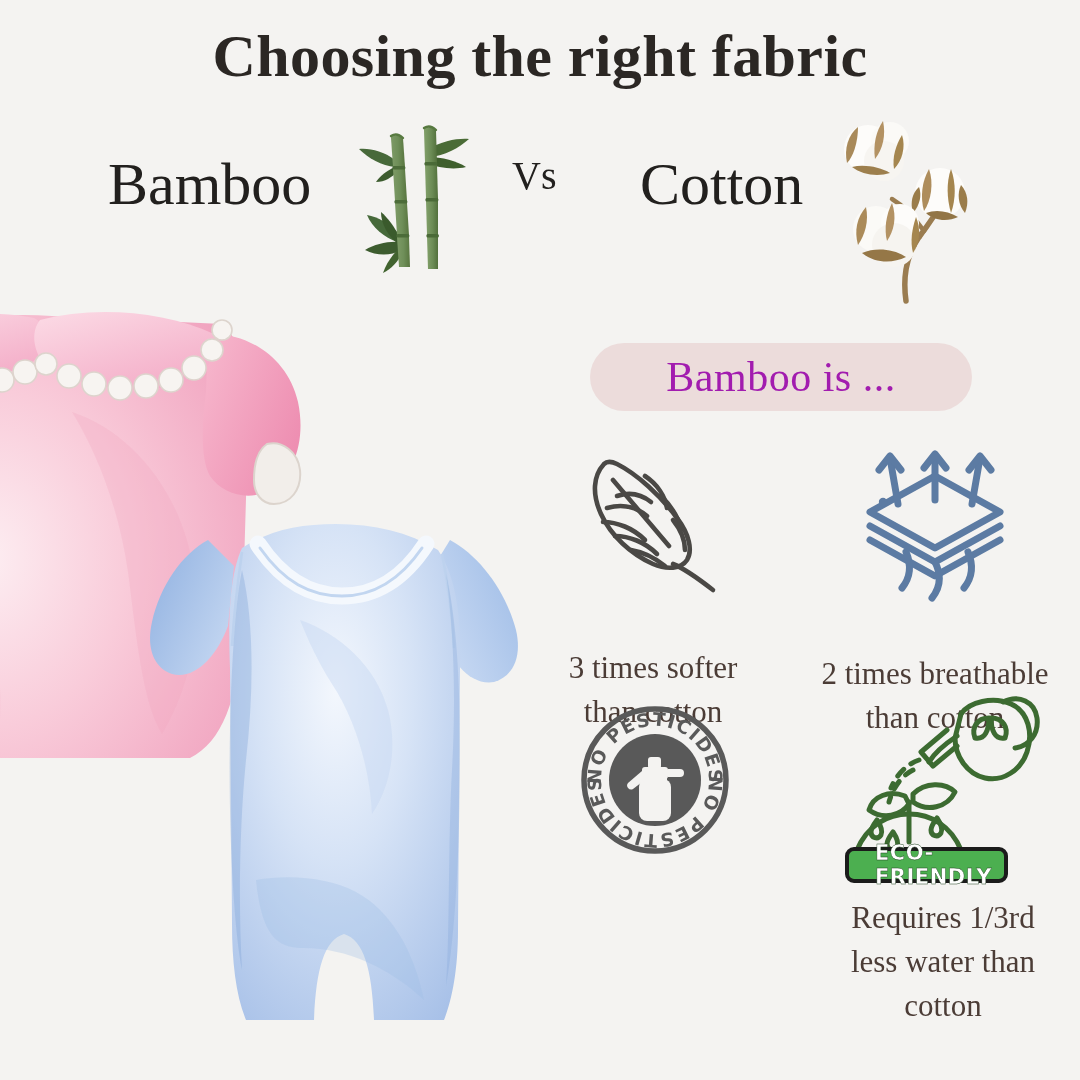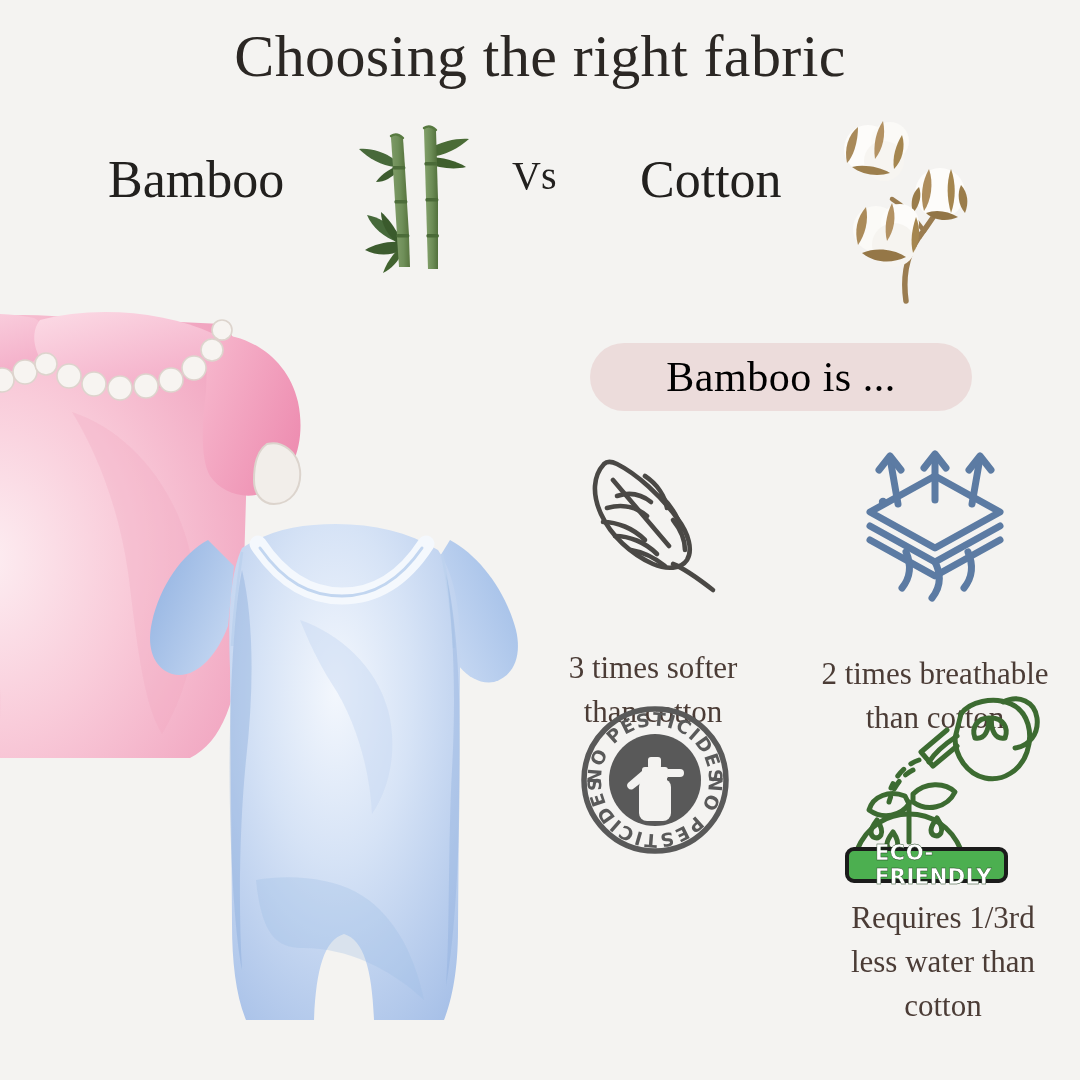--- a/index.html
+++ b/index.html
@@ -16,34 +16,34 @@
     font-family: "Liberation Serif", "DejaVu Serif", serif;
   }
 
   
   .title {
     position: absolute;
     left: 0; top: 22px;
     width: 1080px;
     text-align: center;
     font-size: 60px;
-    font-weight: 400;
+    font-weight: 700;
     color: #2b2724;
     letter-spacing: .4px;
     font-family: "Liberation Serif", "DejaVu Serif", serif;
   }
   .vs-row {
     position: absolute;
     left: 0; top: 150px;
     width: 1080px;
     height: 90px;
   }
   .vs-word {
     position: absolute;
-    font-size: 52px;
+    font-size: 60px;
     color: #22201e;
     font-family: "Liberation Serif", "DejaVu Serif", serif;
     white-space: nowrap;
   }
   .vs-bamboo { left: 108px; top: 0; }
   .vs-vs     { left: 512px; top: 2px; font-size: 40px; }
   .vs-cotton { left: 640px; top: 0; }
 
   
   .bamboo-art {
@@ -74,21 +74,21 @@
   
   .pill {
     position: absolute;
     left: 590px; top: 343px;
     width: 382px; height: 68px;
     background: #ecdcdb;
     border-radius: 34px;
     display: flex;
     align-items: center;
     justify-content: center;
-    color: #000000;
+    color: #a21caf;
     font-size: 42px;
     letter-spacing: .5px;
     font-family: "Liberation Serif", "DejaVu Serif", serif;
   }
 
   
   .benefit {
     position: absolute;
     display: flex;
     flex-direction: column;

